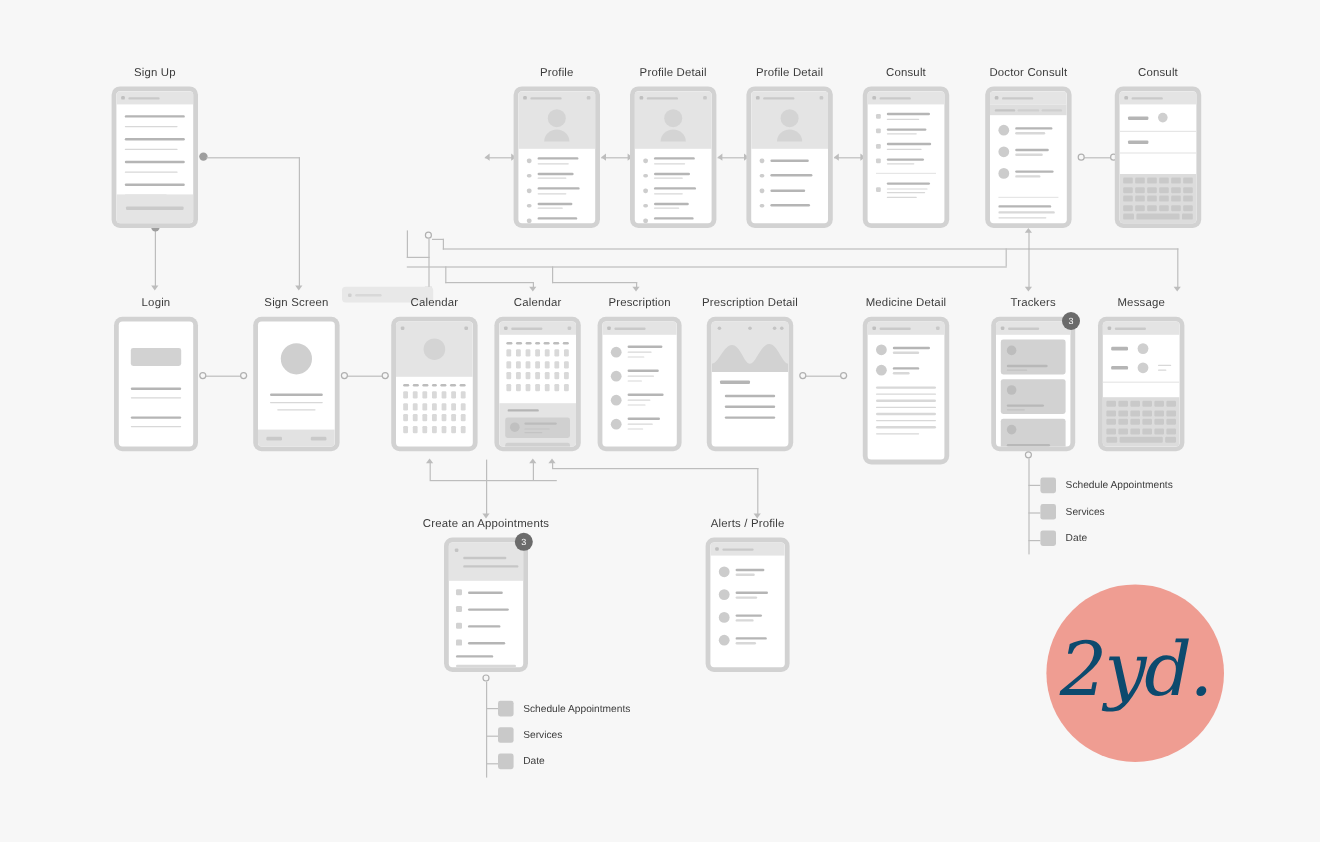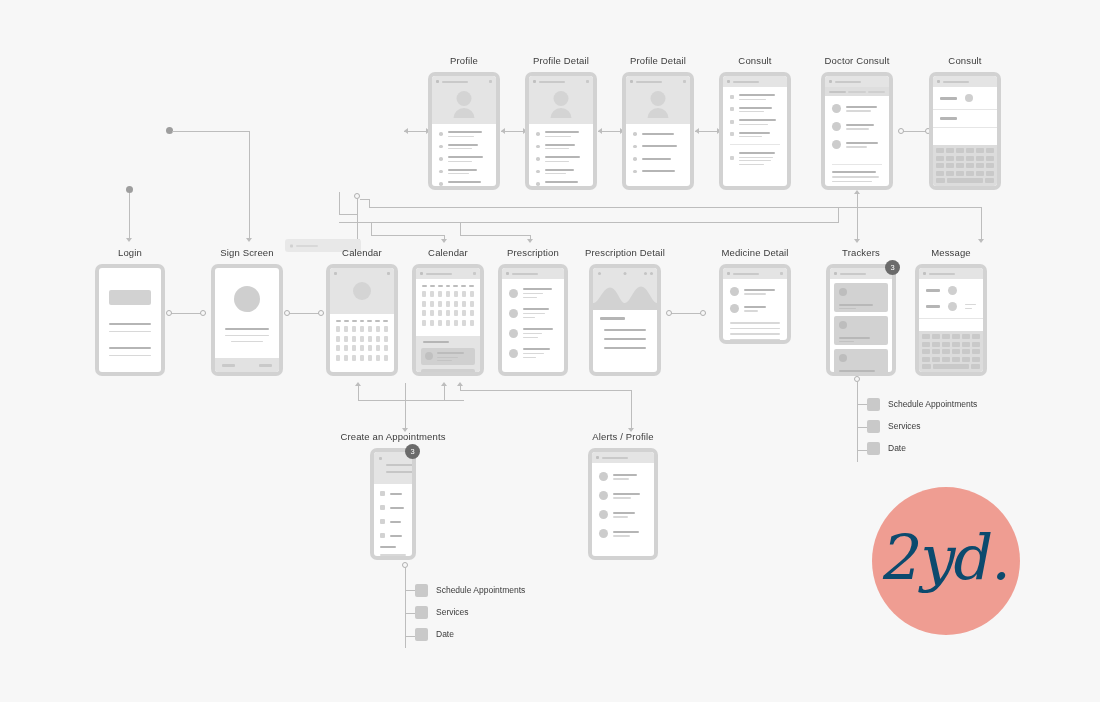--- a/index.html
+++ b/index.html
@@ -225,20 +225,43 @@
   <div class="vline" style="left:444px; top:385px; height:15px;"></div>
   <div class="arr up" style="left:441px; top:382px;"></div>
   <div class="arr down" style="left:402px; top:428px;"></div>
 
   <div class="hline" style="left:460px; top:390px; width:172px;"></div>
   <div class="vline" style="left:460px; top:385px; height:5px;"></div>
   <div class="arr up" style="left:457px; top:382px;"></div>
   <div class="vline" style="left:631px; top:390px; height:39px;"></div>
   <div class="arr down" style="left:628px; top:428px;"></div>
 
+  <div class="node" style="left:93px; top:72px; width:72px; height:118px;">
+    <div class="node-label">Sign Up</div>
+    <div class="phone">
+      <div class="screen">
+        <div class="appbar"></div>
+        <div class="pad" style="padding-top:9px;">
+          <div class="stack" style="gap:0;">
+            <div class="ln dk" style="width:100%;"></div>
+            <div class="ln lt" style="width:88%; height:1px; margin-top:7px;"></div>
+            <div class="ln dk" style="width:100%; margin-top:9px;"></div>
+            <div class="ln lt" style="width:88%; height:1px; margin-top:7px;"></div>
+            <div class="ln dk" style="width:100%; margin-top:9px;"></div>
+            <div class="ln lt" style="width:88%; height:1px; margin-top:7px;"></div>
+            <div class="ln dk" style="width:100%; margin-top:9px;"></div>
+            <div class="ln lt" style="width:70%; height:1px; margin-top:7px;"></div>
+          </div>
+        </div>
+        <div style="position:absolute;left:0;right:0;bottom:0;height:24px;background:#e4e4e4;">
+          <div class="ln" style="position:absolute;left:12%;right:12%;top:10px;height:3px;background:#cacaca;"></div>
+        </div>
+      </div>
+    </div>
+  </div>
 
 
   <div class="node" style="left:428px; top:72px; width:72px; height:118px;">
     <div class="node-label">Profile</div>
     <div class="phone">
       <div class="screen">
         <div class="hero" style="height:48px;">
           <div class="appbar" style="background:transparent;">
               <span class="rightdot"></span>
             </div>
@@ -759,21 +782,21 @@
           <div style="display:flex;align-items:center;gap:4px;">
               <span class="bulsq"></span>
               <div class="ln dk" style="flex:1;"></div>
               <span class="bulsq"></span>
             </div>
         </div>
       </div>
     </div>
   </div>
 
-  <div class="node" style="left:719px; top:264px; width:72px; height:80px;">
+  <div class="node" style="left:719px; top:264px; width:72px; height:123px;">
     <div class="node-label">Medicine Detail</div>
     <div class="phone">
       <div class="screen">
         <div class="appbar">
             <span class="rightdot"></span>
           </div>
         <div class="pad" style="padding-top:8px;">
           <div class="rowitem" style="margin-bottom:8px">
               <span class="bigc"></span>
               <div class="stack">
@@ -884,21 +907,21 @@
           <div class="krow">
               <i class="key"></i>
               <i class="key wide"></i>
               <i class="key"></i>
             </div>
         </div>
       </div>
     </div>
   </div>
 
-  <div class="node" style="left:370px; top:448px; width:46px; height:112px;">
+  <div class="node" style="left:370px; top:448px; width:70px; height:112px;">
     <div class="node-label">Create an Appointments</div>
     <div class="badge">3</div>
     <div class="phone">
       <div class="screen">
         <div class="hero" style="height:32px;">
           <div style="position:absolute;left:5px;top:5px;width:3px;height:3px;background:#c4c4c4;border-radius:1px;"></div>
           <div style="position:absolute;left:12px;top:12px;width:36px;height:2px;background:#c6c6c6;border-radius:1px;"></div>
           <div style="position:absolute;left:12px;top:19px;width:46px;height:2px;background:#c6c6c6;border-radius:1px;"></div>
         </div>
         <div style="padding:7px 6px;">

